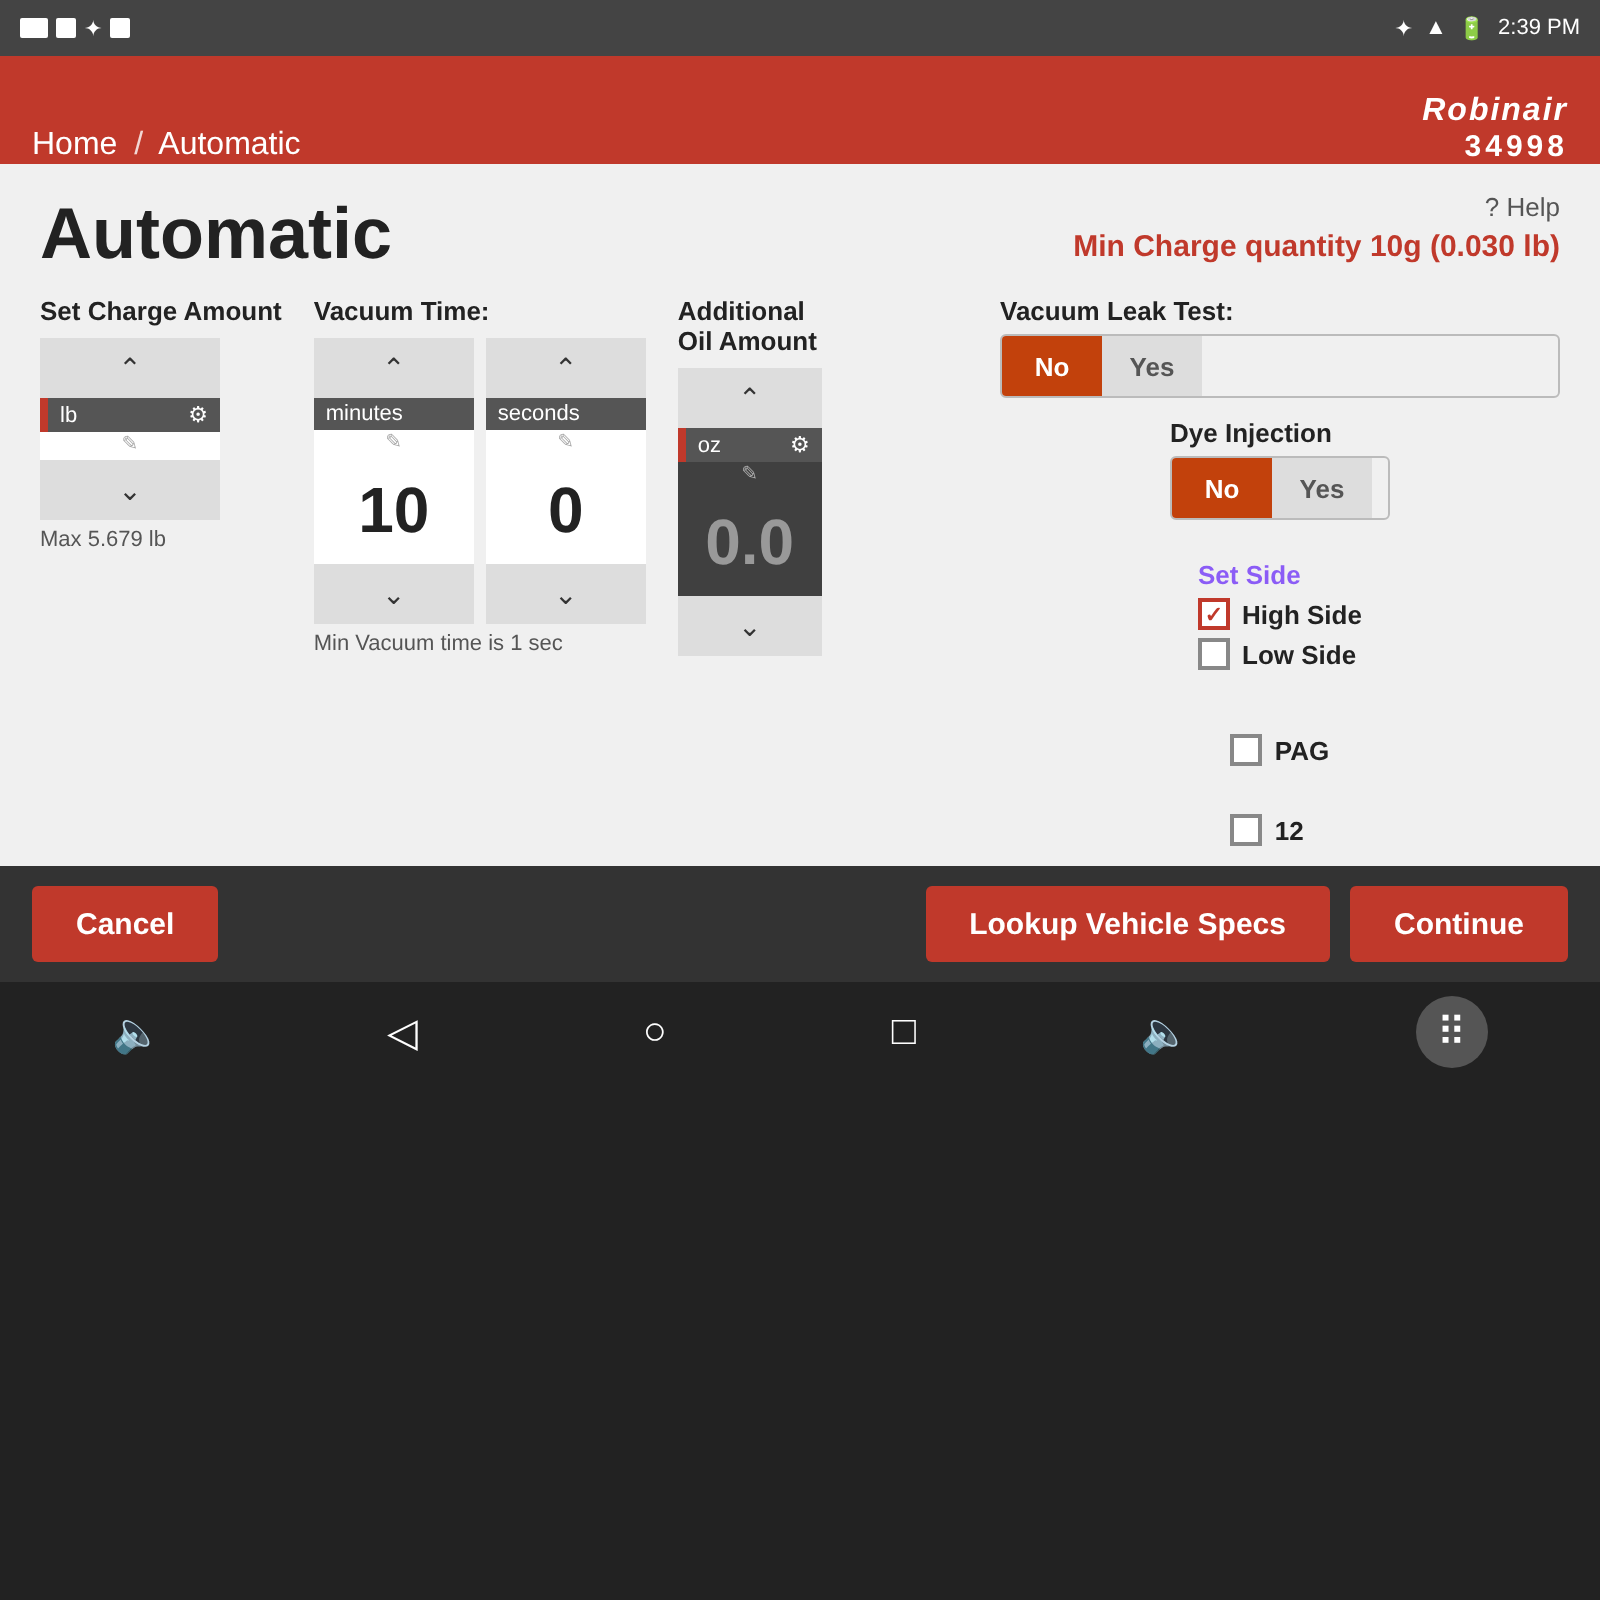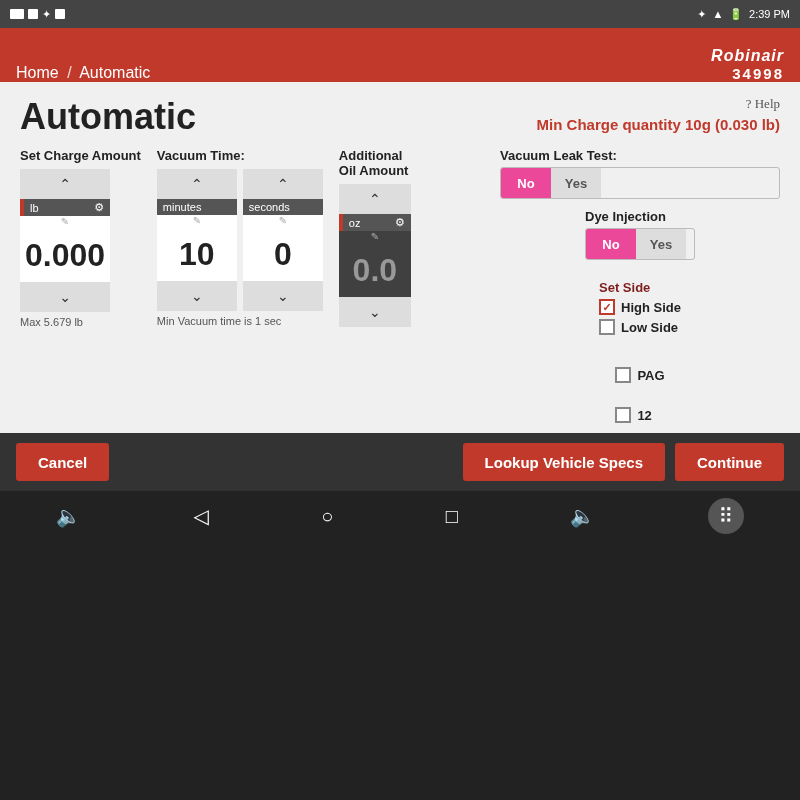--- a/index.html
+++ b/index.html
@@ -221,21 +221,21 @@
       display: flex;
       align-items: center;
       justify-content: center;
       font-size: 13px;
       font-weight: bold;
       cursor: pointer;
       background: #ddd;
       color: #555;
     }
     .toggle-opt.active-no {
-      background: #ec4899;
+      background: #c2410c;
       color: #fff;
     }
 
     
     .checkbox-group {
       display: flex;
       flex-direction: column;
       gap: 4px;
     }
     .checkbox-item {
@@ -264,21 +264,21 @@
     }
 
     
     .set-side-group {
       display: flex;
       flex-direction: column;
     }
     .set-side-label {
       font-size: 13px;
       font-weight: bold;
-      color: #7f1d1d;
+      color: #8b5cf6;
       margin-bottom: 4px;
     }
 
     
     .controls-left {
       display: flex;
       flex-direction: column;
       flex: 1;
       gap: 6px;
     }
@@ -376,42 +376,41 @@
     <div class="logo-name">Robinair</div>
     <div class="logo-model">34998</div>
   </div>
 </div>
 
 <div class="main-content">
 
   <div class="page-title-row">
     <div class="page-title">Automatic</div>
     <div class="title-right">
-      <div class="help-link" style="cursor:pointer;font-family:Liberation Serif, serif;">? Help</div>
+      <div class="help-link" style="cursor:pointer;">? Help</div>
       <div class="min-charge">Min Charge quantity 10g (0.030 lb)</div>
     </div>
   </div>
 
   <div class="controls-row">
 
     <div class="controls-left">
       <div class="controls-spinboxes">
 
         <div class="spinbox-group">
           <div class="spinbox-label">Set Charge Amount</div>
           <div class="spinboxes-row">
             <div class="spinbox wide">
               <button class="spin-btn">⌃</button>
               <div class="spin-display">
                 <div class="spin-unit-bar red-left">
                   <span>lb</span>
                   <span style="font-size:11px;">⚙</span>
                 </div>
                 <span class="edit-icon">✎</span>
-                <span class="spin-value">0.000</span>
               </div>
               <button class="spin-btn">⌄</button>
             </div>
           </div>
           <div class="spinbox-hint">Max 5.679 lb</div>
         </div>
 
         <div class="spinbox-group">
           <div class="spinbox-label">Vacuum Time:</div>
           <div class="spinboxes-row">

